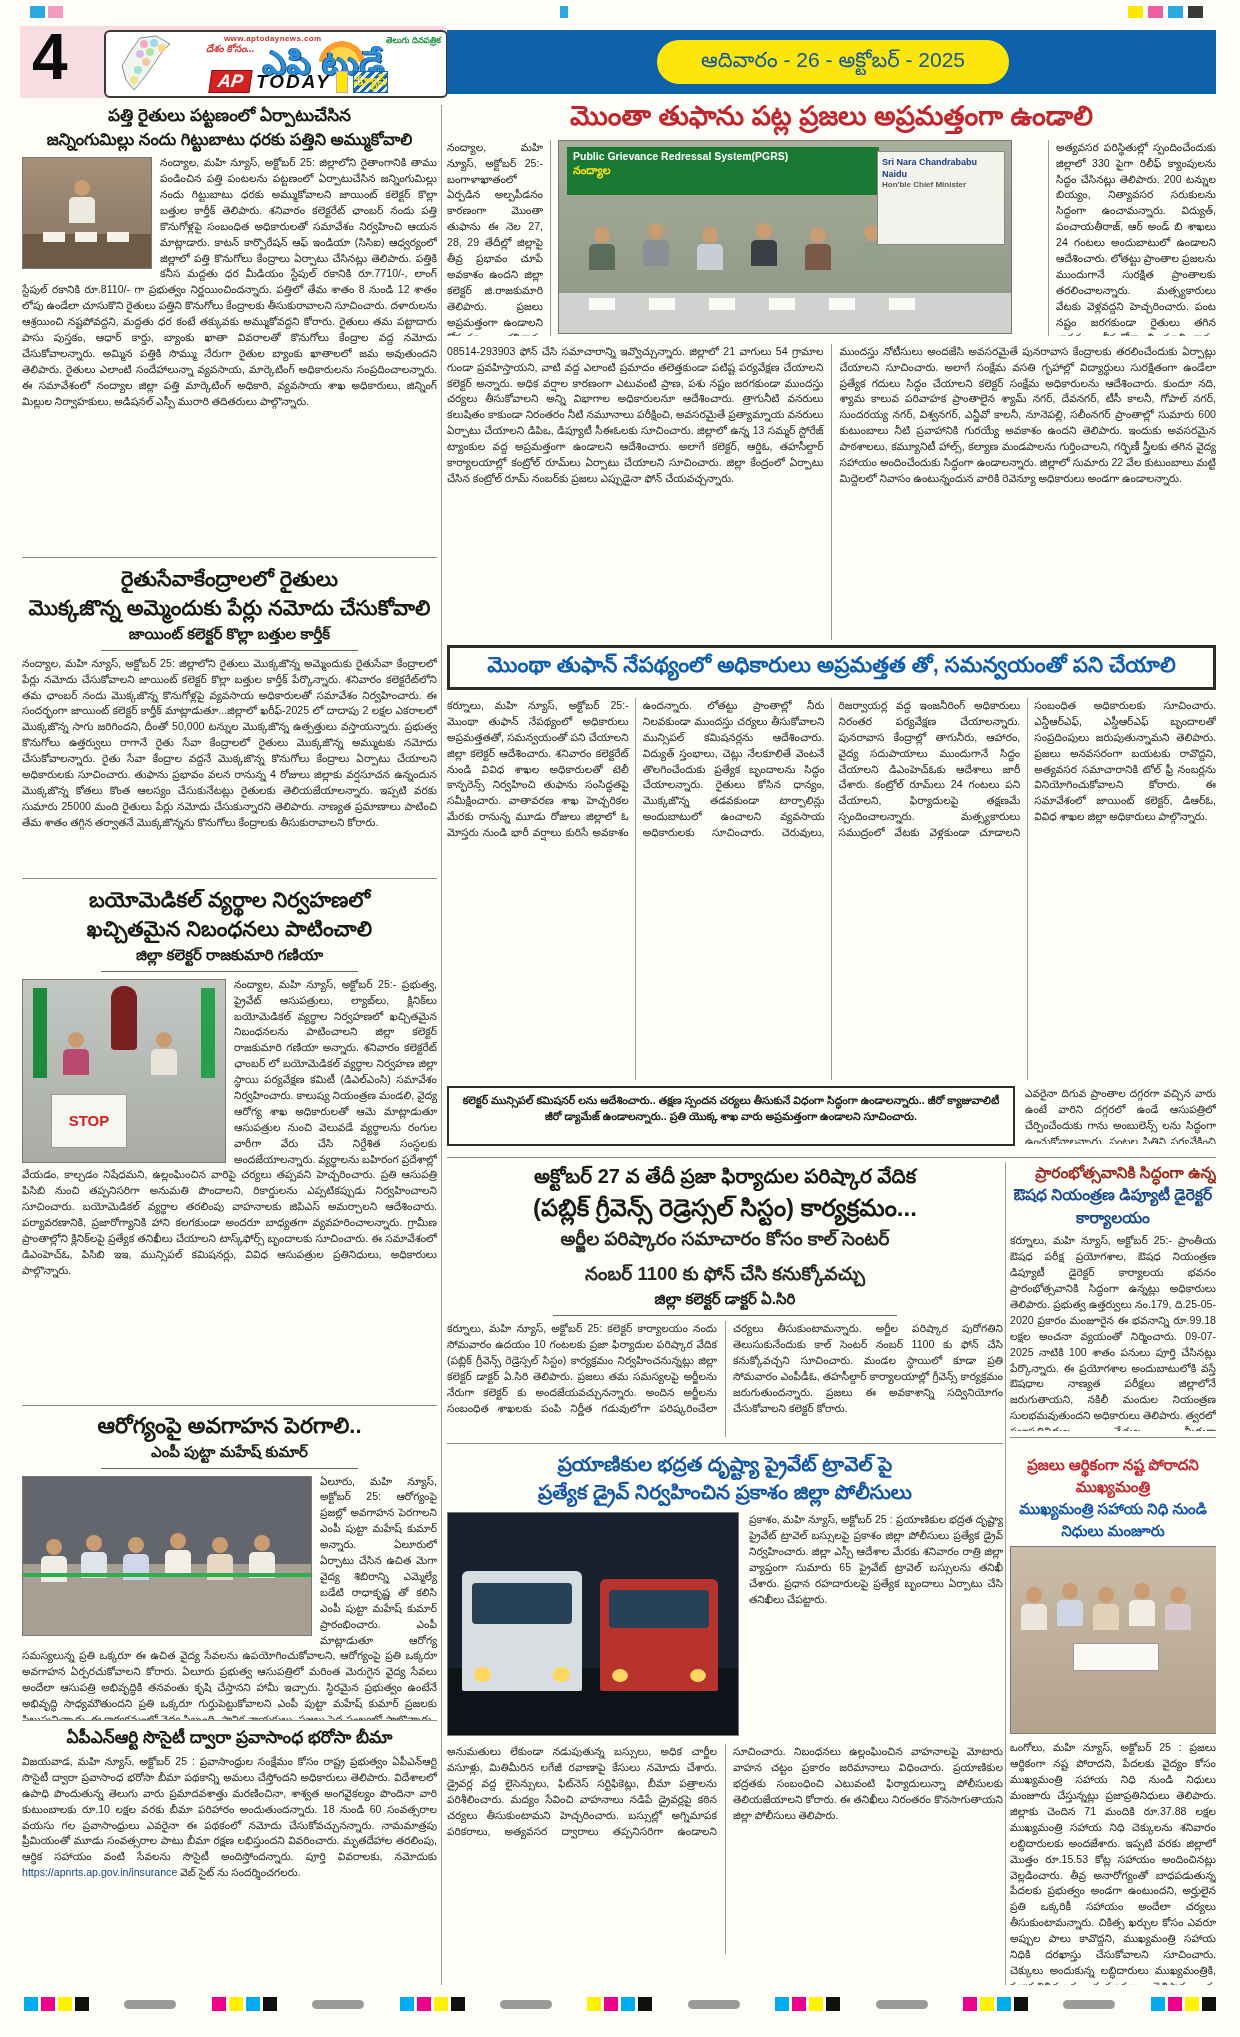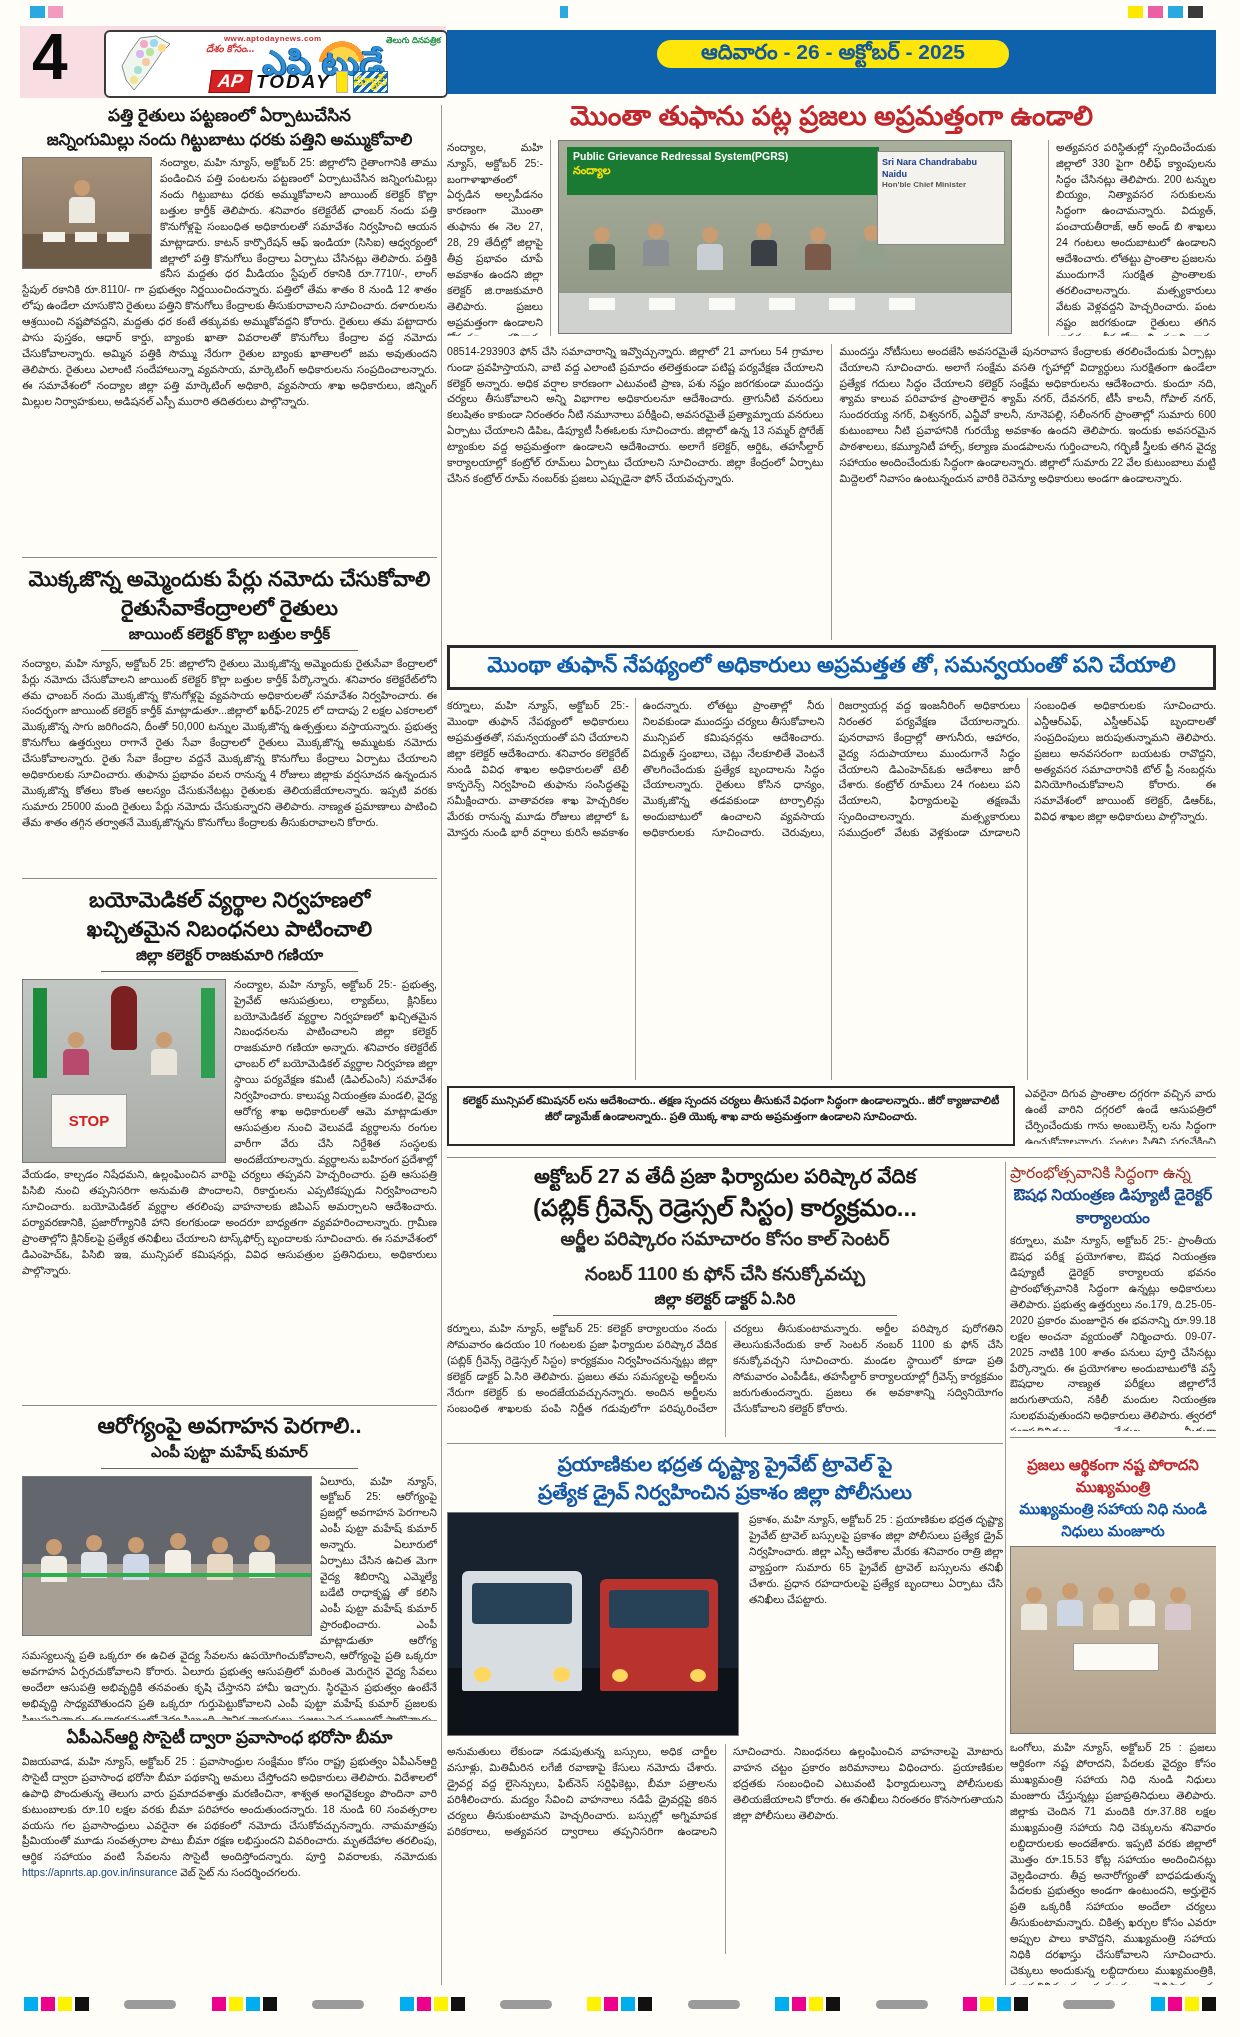--- a/index.html
+++ b/index.html
@@ -23,22 +23,22 @@
   .logo-telugu{position:absolute;left:100px;top:14px;width:236px;text-align:center;font-size:33px;font-weight:800;
                color:#2e8fd6;text-shadow:1px 1px 0 #0c4f8c,-1px 0 0 #0c4f8c;letter-spacing:1px;line-height:1;}
   .logo-row{position:absolute;left:104px;bottom:3px;display:flex;align-items:center;gap:5px;}
   .logo-ap{display:inline-block;background:#d42222;color:#fff;font-style:italic;font-weight:800;
            font-size:18px;padding:0 7px;transform:skewX(-8deg);border:1px solid #8c0f0f;}
   .logo-today{font-style:italic;font-weight:800;font-size:19px;color:#101010;letter-spacing:2px;}
   .logo-ybar{width:10px;height:20px;background:#ffe60a;border:1px solid #caa;}
   .logo-news{background:repeating-linear-gradient(135deg,#1668b0 0 3px,#e8f2fb 3px 6px);
              color:#ffe000;font-weight:800;font-size:13px;padding:1px 0;border:1px solid #1668b0;}
   .dateband{position:absolute;left:447px;top:30px;width:769px;height:64px;background:#0e61ab;}
-  .datepill{position:absolute;left:210px;top:10px;width:352px;height:28px;background:#ffe60a;border-radius:22px;
-            display:flex;align-items:center;justify-content:center;font-size:21px;font-weight:700;color:#0d57a5;}
+  .datepill{position:absolute;left:210px;top:10px;width:352px;height:44px;background:#ffe60a;border-radius:22px;
+            display:flex;align-items:center;justify-content:center;font-size:21px;font-weight:400;color:#0d57a5;}
   
   .vrule{position:absolute;width:1px;background:#9a9a9a;}
   .main-vrule{left:441px;top:105px;height:1880px;}
   .b34-vrule{left:1005px;top:1162px;height:823px;}
   
   .bt{font-size:10.6px;line-height:1.5;text-align:justify;}
   .byline{font-size:15px;font-weight:bold;text-align:center;color:#1c1c1c;padding:2px 0 4px;}
   .byline-rule{width:62%;height:1px;background:#666;margin:0 auto 5px;}
   .hr-sep{border:none;border-top:1px solid #8a8a8a;margin:6px 0;}
   
@@ -112,21 +112,21 @@
   .pgrs-h2{font-size:24px;font-weight:800;text-align:center;line-height:1.4;}
   .pgrs-h3{font-size:18.5px;font-weight:bold;color:#2a2a2a;text-align:center;line-height:1.5;}
   .pgrs-h4{font-size:18.5px;font-weight:bold;color:#2a2a2a;text-align:center;line-height:1.5;margin-top:8px;}
   .b3-body1{margin-top:4px;height:116px;column-count:2;column-gap:16px;column-rule:1px solid #999;overflow:hidden;}
   .police-h{font-size:20px;font-weight:800;color:#1358a8;text-align:center;line-height:1.4;}
   .b3-photorow{display:flex;gap:10px;margin-top:6px;height:224px;overflow:hidden;}
   .b3-side{flex:1;overflow:hidden;}
   .b3-body2{margin-top:8px;height:210px;column-count:2;column-gap:16px;column-rule:1px solid #999;overflow:hidden;}
   
   .b4{position:absolute;left:1010px;top:1162px;width:206px;height:823px;overflow:hidden;}
-  .drug-h1{font-size:15.5px;font-weight:400;color:#9a2c1e;text-align:left;line-height:1.45;}
+  .drug-h1{font-size:15.5px;font-weight:700;color:#9a2c1e;text-align:right;line-height:1.45;}
   .drug-h2{font-size:15.5px;font-weight:800;color:#1a4b8f;text-align:center;line-height:1.45;margin-bottom:4px;}
   .b4-body1{height:198px;overflow:hidden;}
   .cmrf-h1{font-size:15px;font-weight:800;color:#c1272d;text-align:center;line-height:1.45;margin-top:16px;}
   .cmrf-h2{font-size:15px;font-weight:800;color:#1358a8;text-align:center;line-height:1.45;margin-bottom:5px;}
   .b4-body2{margin-top:6px;overflow:hidden;height:320px;}
   
   .bbar{position:absolute;left:24px;right:24px;top:1996px;height:16px;display:flex;align-items:center;justify-content:space-between;}
   .bgrp{display:flex;gap:3px;}
   .sq{width:14px;height:14px;}
   .sq.c{background:#00aeef;} .sq.m{background:#ec008c;} .sq.y{background:#fff200;} .sq.k{background:#111;}
@@ -194,22 +194,22 @@
         </div>
         <div class="desk"></div>
         <div class="paper" style="left:20px;"></div>
           <div class="paper" style="left:52px;"></div>
           <div class="paper" style="left:84px;"></div>
       </div>
       <div class="bt">నంద్యాల, మహి న్యూస్, అక్టోబర్ 25: జిల్లాలోని రైతాంగానికి తాము పండించిన పత్తి పంటలను పట్టణంలో ఏర్పాటుచేసిన జన్నింగుమిల్లు నందు గిట్టుబాటు ధరకు అమ్ముకోవాలని జాయింట్ కలెక్టర్ కొల్లా బత్తుల కార్తీక్ తెలిపారు. శనివారం కలెక్టరేట్ ఛాంబర్ నందు పత్తి కొనుగోళ్లపై సంబంధిత అధికారులతో సమావేశం నిర్వహించి ఆయన మాట్లాడారు. కాటన్ కార్పొరేషన్ ఆఫ్ ఇండియా (సిసిఐ) ఆధ్వర్యంలో జిల్లాలో పత్తి కొనుగోలు కేంద్రాలు ఏర్పాటు చేసినట్లు తెలిపారు. పత్తికి కనీస మద్దతు ధర మీడియం స్టేపుల్ రకానికి రూ.7710/-, లాంగ్ స్టేపుల్ రకానికి రూ.8110/- గా ప్రభుత్వం నిర్ణయించిందన్నారు. పత్తిలో తేమ శాతం 8 నుండి 12 శాతం లోపు ఉండేలా చూసుకొని రైతులు పత్తిని కొనుగోలు కేంద్రాలకు తీసుకురావాలని సూచించారు. దళారులను ఆశ్రయించి నష్టపోవద్దని, మద్దతు ధర కంటే తక్కువకు అమ్ముకోవద్దని కోరారు. రైతులు తమ పట్టాదారు పాసు పుస్తకం, ఆధార్ కార్డు, బ్యాంకు ఖాతా వివరాలతో కొనుగోలు కేంద్రాల వద్ద నమోదు చేసుకోవాలన్నారు. అమ్మిన పత్తికి సొమ్ము నేరుగా రైతుల బ్యాంకు ఖాతాలలో జమ అవుతుందని తెలిపారు. రైతులు ఎలాంటి సందేహాలున్నా వ్యవసాయ, మార్కెటింగ్ అధికారులను సంప్రదించాలన్నారు. ఈ సమావేశంలో నంద్యాల జిల్లా పత్తి మార్కెటింగ్ అధికారి, వ్యవసాయ శాఖ అధికారులు, జిన్నింగ్ మిల్లుల నిర్వాహకులు, అడిషనల్ ఎస్పీ మురారి తదితరులు పాల్గొన్నారు.</div>
     </article>
 
     <article class="art a2">
+      <div class="bigh">రైతుసేవాకేంద్రాలలో రైతులు</div>
       <div class="bigh">మొక్కజొన్న అమ్మెందుకు పేర్లు నమోదు చేసుకోవాలి</div>
-      <div class="bigh">రైతుసేవాకేంద్రాలలో రైతులు</div>
       <div class="byline">జాయింట్ కలెక్టర్ కొల్లా బత్తుల కార్తీక్</div>
       <div class="byline-rule"></div>
       <div class="bt">నంద్యాల, మహి న్యూస్, అక్టోబర్ 25: జిల్లాలోని రైతులు మొక్కజొన్న అమ్మెందుకు రైతుసేవా కేంద్రాలలో పేర్లు నమోదు చేసుకోవాలని జాయింట్ కలెక్టర్ కొల్లా బత్తుల కార్తీక్ పేర్కొన్నారు. శనివారం కలెక్టరేట్‌లోని తమ ఛాంబర్ నందు మొక్కజొన్న కొనుగోళ్లపై వ్యవసాయ అధికారులతో సమావేశం నిర్వహించారు. ఈ సందర్భంగా జాయింట్ కలెక్టర్ కార్తీక్ మాట్లాడుతూ...జిల్లాలో ఖరీఫ్-2025 లో దాదాపు 2 లక్షల ఎకరాలలో మొక్కజొన్న సాగు జరిగిందని, దీంతో 50,000 టన్నుల మొక్కజొన్న ఉత్పత్తులు వస్తాయన్నారు. ప్రభుత్వ కొనుగోలు ఉత్తర్వులు రాగానే రైతు సేవా కేంద్రాలలో రైతులు మొక్కజొన్న అమ్ముటకు నమోదు చేసుకోవాలన్నారు. రైతు సేవా కేంద్రాల వద్దనే మొక్కజొన్న కొనుగోలు కేంద్రాలు ఏర్పాటు చేయాలని అధికారులకు సూచించారు. తుఫాను ప్రభావం వలన రానున్న 4 రోజులు జిల్లాకు వర్షసూచన ఉన్నందున మొక్కజొన్న కోతలు కొంత ఆలస్యం చేసుకునేటట్లు రైతులకు తెలియజేయాలన్నారు. ఇప్పటి వరకు సుమారు 25000 మంది రైతులు పేర్లు నమోదు చేసుకున్నారని తెలిపారు. నాణ్యత ప్రమాణాలు పాటించి తేమ శాతం తగ్గిన తర్వాతనే మొక్కజొన్నను కొనుగోలు కేంద్రాలకు తీసుకురావాలని కోరారు.</div>
     </article>
 
     <article class="art a3">
       <div class="bigh">బయోమెడికల్ వ్యర్థాల నిర్వహణలో</div>
       <div class="bigh">ఖచ్చితమైన నిబంధనలు పాటించాలి</div>
       <div class="byline">జిల్లా కలెక్టర్ రాజకుమారి గణియా</div>
       <div class="byline-rule"></div>

